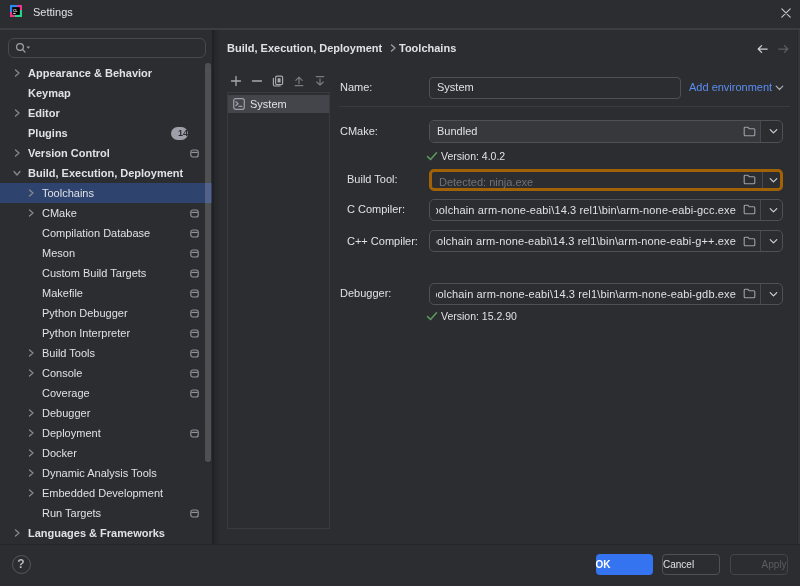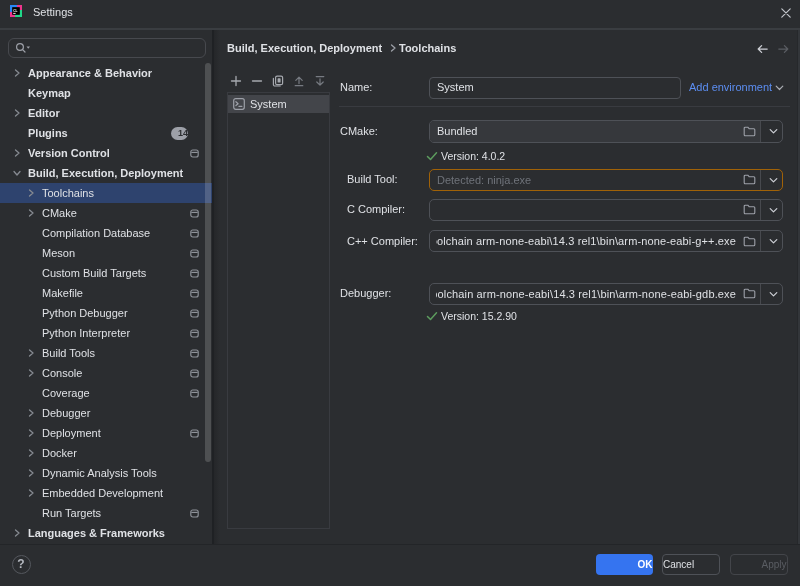--- a/index.html
+++ b/index.html
@@ -216,33 +216,36 @@
     </svg>
     <svg class="abs" style="left:743px;top:125.5px" width="13" height="11" viewBox="0 0 13 11">
       <path d="M1.2 2.9 V2.2 C1.2 1.6 1.6 1.2 2.2 1.2 H4.8 L6.1 2.7 H10.8 C11.4 2.7 11.8 3.1 11.8 3.7 V8.8 C11.8 9.4 11.4 9.8 10.8 9.8 H2.2 C1.6 9.8 1.2 9.4 1.2 8.8 Z" fill="none" stroke="#9DA0A8" stroke-width="1.1" stroke-linejoin="round"></path>
     </svg>
 <svg class="abs" style="left:425.5px;top:151px" width="12" height="11" viewBox="0 0 12 11">
       <path d="M1.5 5.5 L4.5 8.5 L10.5 1.8" fill="none" stroke="#5C9C5E" stroke-width="1.5" stroke-linecap="round" stroke-linejoin="round"></path>
     </svg>
 <div class="abs txt" style="left:441px;top:150px;height:13px;line-height:13px;font-size:10.5px">Version: 4.0.2</div>
 
 <div class="abs txt" style="left:347px;top:168px;height:23px;line-height:23px">Build Tool:</div>
-<div class="abs" style="left:429px;top:168.5px;width:354px;height:22px;border:1px solid #a16207;border-radius:5px;box-sizing:border-box;overflow:hidden">
+<div class="abs" style="left:429px;top:168.5px;width:354px;height:22px;border:3px solid #a16207;border-radius:5px;box-sizing:border-box;overflow:hidden">
       <div style="position:absolute;left:7px;top:0;height:20px;line-height:20px;font-size:11px;color:#6F737A">Detected: ninja.exe</div>
       <div style="position:absolute;left:330px;top:0;width:1px;height:22px;background:#47494E"></div>
     </div>
     <svg class="abs" style="left:769px;top:176.5px" width="9" height="7" viewBox="0 0 9 7">
       <path d="M1.2 1.6 L4.5 4.9 L7.8 1.6" fill="none" stroke="#CED0D6" stroke-width="1.2" stroke-linecap="round" stroke-linejoin="round"></path>
     </svg>
     <svg class="abs" style="left:743px;top:174.0px" width="13" height="11" viewBox="0 0 13 11">
       <path d="M1.2 2.9 V2.2 C1.2 1.6 1.6 1.2 2.2 1.2 H4.8 L6.1 2.7 H10.8 C11.4 2.7 11.8 3.1 11.8 3.7 V8.8 C11.8 9.4 11.4 9.8 10.8 9.8 H2.2 C1.6 9.8 1.2 9.4 1.2 8.8 Z" fill="none" stroke="#9DA0A8" stroke-width="1.1" stroke-linejoin="round"></path>
     </svg>
 
 <div class="abs txt" style="left:347px;top:198px;height:23px;line-height:23px">C Compiler:</div>
 <div class="abs" style="left:429px;top:198.5px;width:354px;height:22px;border:1px solid #4E5157;border-radius:5px;box-sizing:border-box;overflow:hidden">
+      <div style="position:absolute;left:6px;right:46px;top:0;height:20px;overflow:hidden">
+        <div style="position:absolute;right:0;top:0;height:20px;line-height:20px;font-size:11px;letter-spacing:0.14px;color:#DFE1E5;white-space:pre">oolchain arm-none-eabi\14.3 rel1\bin\arm-none-eabi-gcc.exe</div>
+      </div>
       <div style="position:absolute;left:330px;top:0;width:1px;height:22px;background:#47494E"></div>
     </div>
     <svg class="abs" style="left:769px;top:206.5px" width="9" height="7" viewBox="0 0 9 7">
       <path d="M1.2 1.6 L4.5 4.9 L7.8 1.6" fill="none" stroke="#CED0D6" stroke-width="1.2" stroke-linecap="round" stroke-linejoin="round"></path>
     </svg>
     <svg class="abs" style="left:743px;top:204.0px" width="13" height="11" viewBox="0 0 13 11">
       <path d="M1.2 2.9 V2.2 C1.2 1.6 1.6 1.2 2.2 1.2 H4.8 L6.1 2.7 H10.8 C11.4 2.7 11.8 3.1 11.8 3.7 V8.8 C11.8 9.4 11.4 9.8 10.8 9.8 H2.2 C1.6 9.8 1.2 9.4 1.2 8.8 Z" fill="none" stroke="#9DA0A8" stroke-width="1.1" stroke-linejoin="round"></path>
     </svg>
 
 <div class="abs txt" style="left:347px;top:229.5px;height:23px;line-height:23px">C++ Compiler:</div>
@@ -272,17 +275,17 @@
     <svg class="abs" style="left:743px;top:288.0px" width="13" height="11" viewBox="0 0 13 11">
       <path d="M1.2 2.9 V2.2 C1.2 1.6 1.6 1.2 2.2 1.2 H4.8 L6.1 2.7 H10.8 C11.4 2.7 11.8 3.1 11.8 3.7 V8.8 C11.8 9.4 11.4 9.8 10.8 9.8 H2.2 C1.6 9.8 1.2 9.4 1.2 8.8 Z" fill="none" stroke="#9DA0A8" stroke-width="1.1" stroke-linejoin="round"></path>
     </svg>
 <svg class="abs" style="left:425.5px;top:311px" width="12" height="11" viewBox="0 0 12 11">
       <path d="M1.5 5.5 L4.5 8.5 L10.5 1.8" fill="none" stroke="#5C9C5E" stroke-width="1.5" stroke-linecap="round" stroke-linejoin="round"></path>
     </svg>
 <div class="abs txt" style="left:441px;top:310px;height:13px;line-height:13px;font-size:10.5px">Version: 15.2.90</div>
 
 <div class="abs" style="left:0;top:543.5px;width:800px;height:1px;background:#232528"></div>
 <div class="abs" style="left:11.5px;top:555px;width:19px;height:19px;border:1.3px solid #55585E;border-radius:50%;box-sizing:border-box;color:#B4B8BF;font-size:12px;font-weight:bold;text-align:center;line-height:16px">?</div>
-<div class="abs" style="left:595.5px;top:553.5px;width:57px;height:21px;background:#3574F0;border-radius:4px;color:#FFFFFF;font-size:10px;font-weight:bold;text-align:right;line-height:21px">OK</div>
+<div class="abs" style="left:595.5px;top:553.5px;width:57px;height:21px;background:#3574F0;border-radius:4px;color:#FFFFFF;font-size:10px;font-weight:bold;text-align:left;line-height:21px">OK</div>
 <div class="abs" style="left:662px;top:553.5px;width:58px;height:21px;border:1px solid #4E5157;border-radius:4px;box-sizing:border-box;color:#DFE1E5;font-size:10px;text-align:left;line-height:19px">Cancel</div>
 <div class="abs" style="left:729.5px;top:553.5px;width:58px;height:21px;border:1px solid #43454A;border-radius:4px;box-sizing:border-box;color:#5A5D63;font-size:10px;text-align:right;line-height:19px">Apply</div>
 
 </div>
 
 </body></html>

